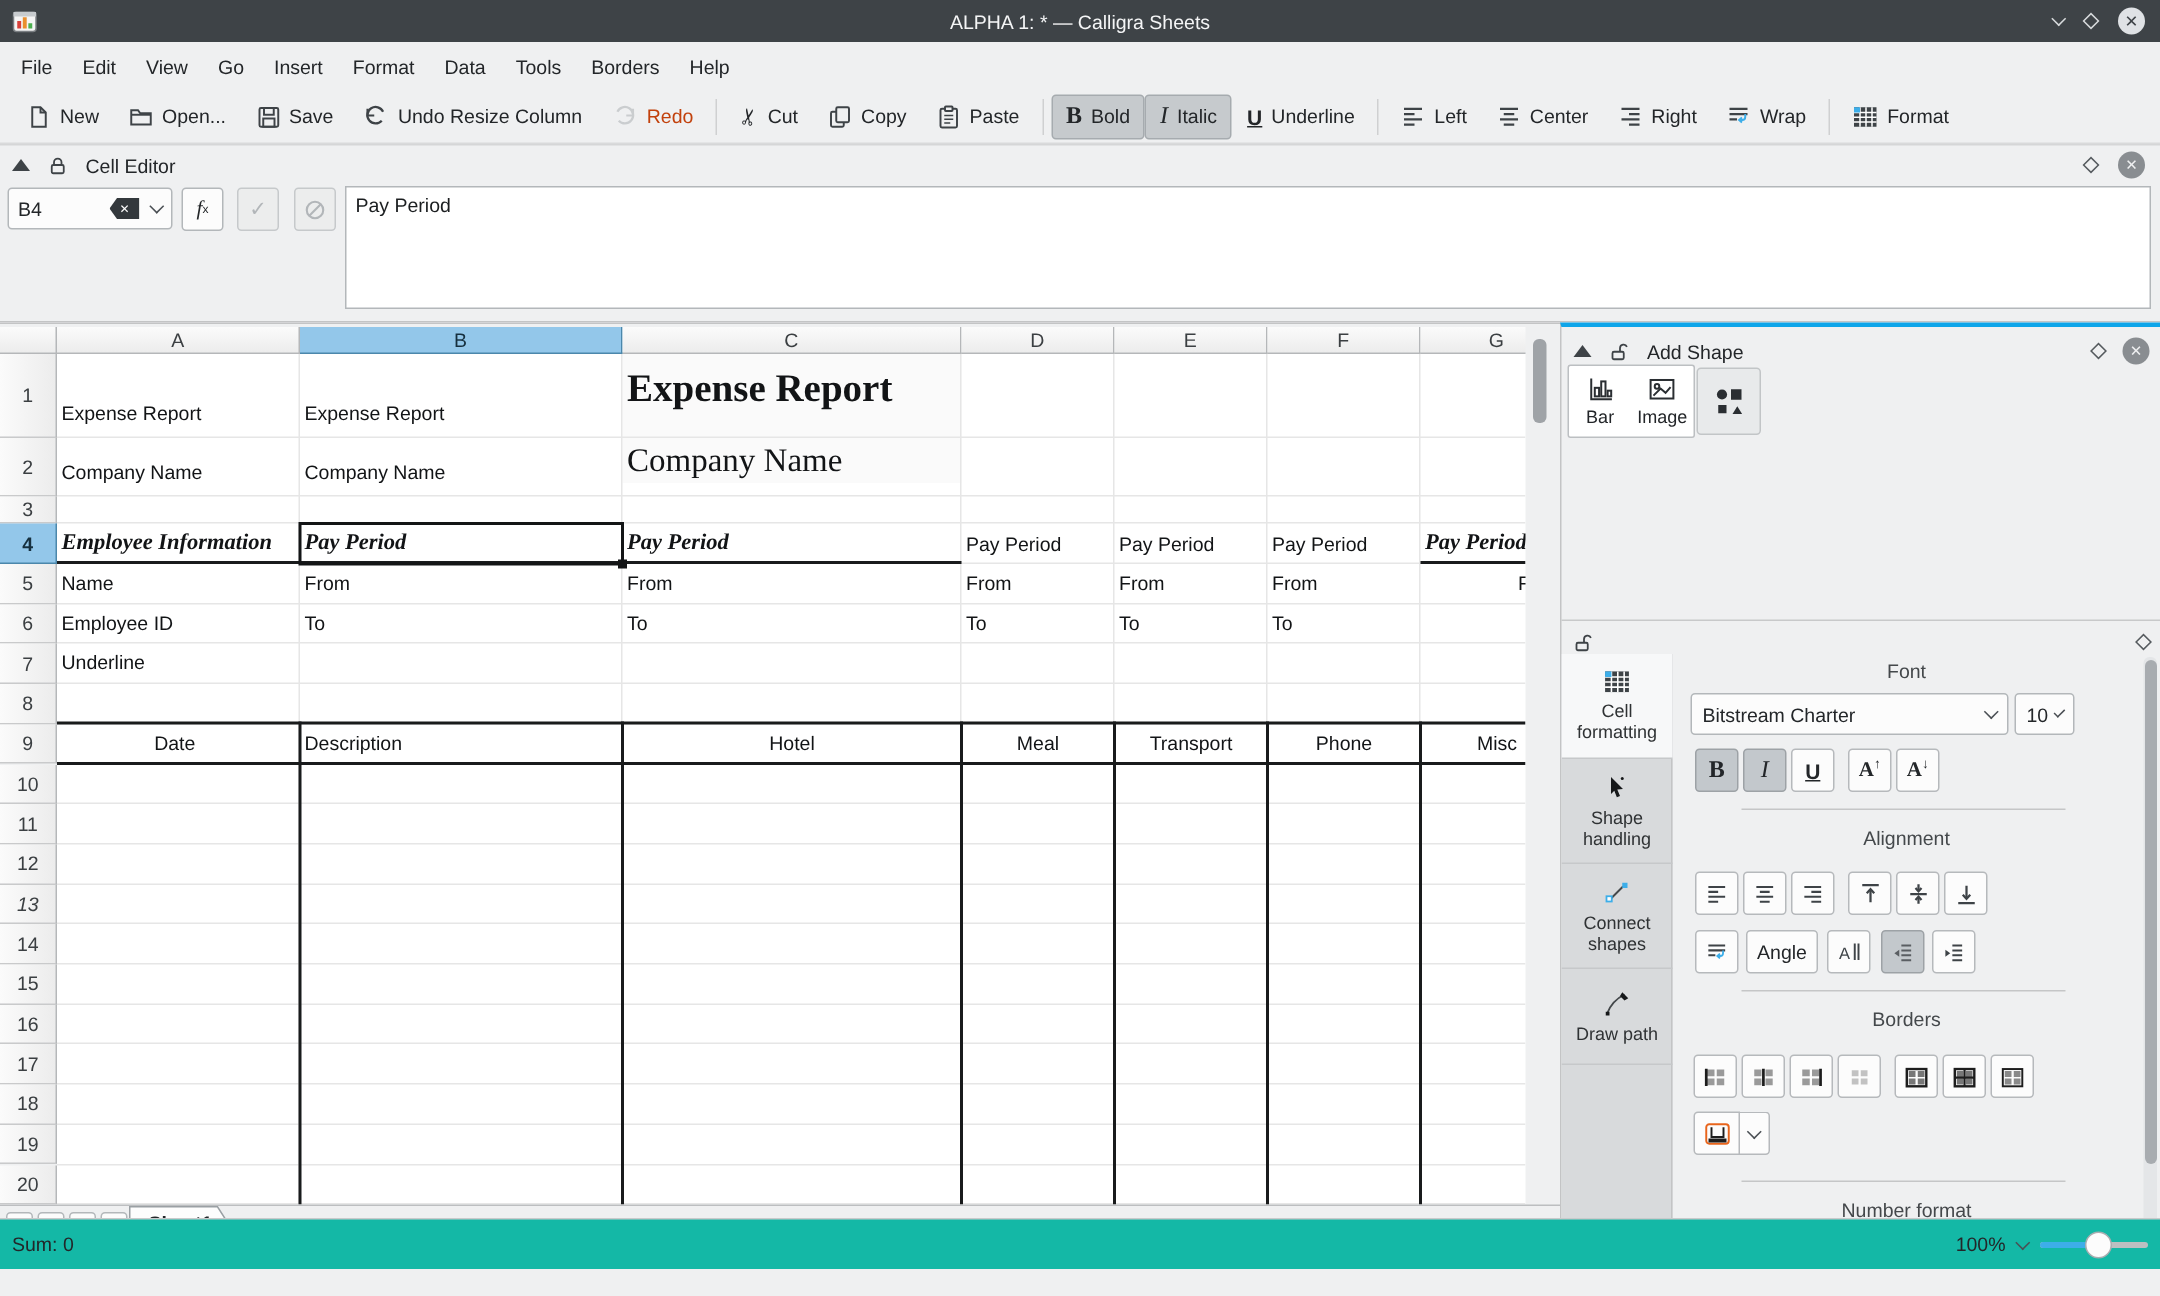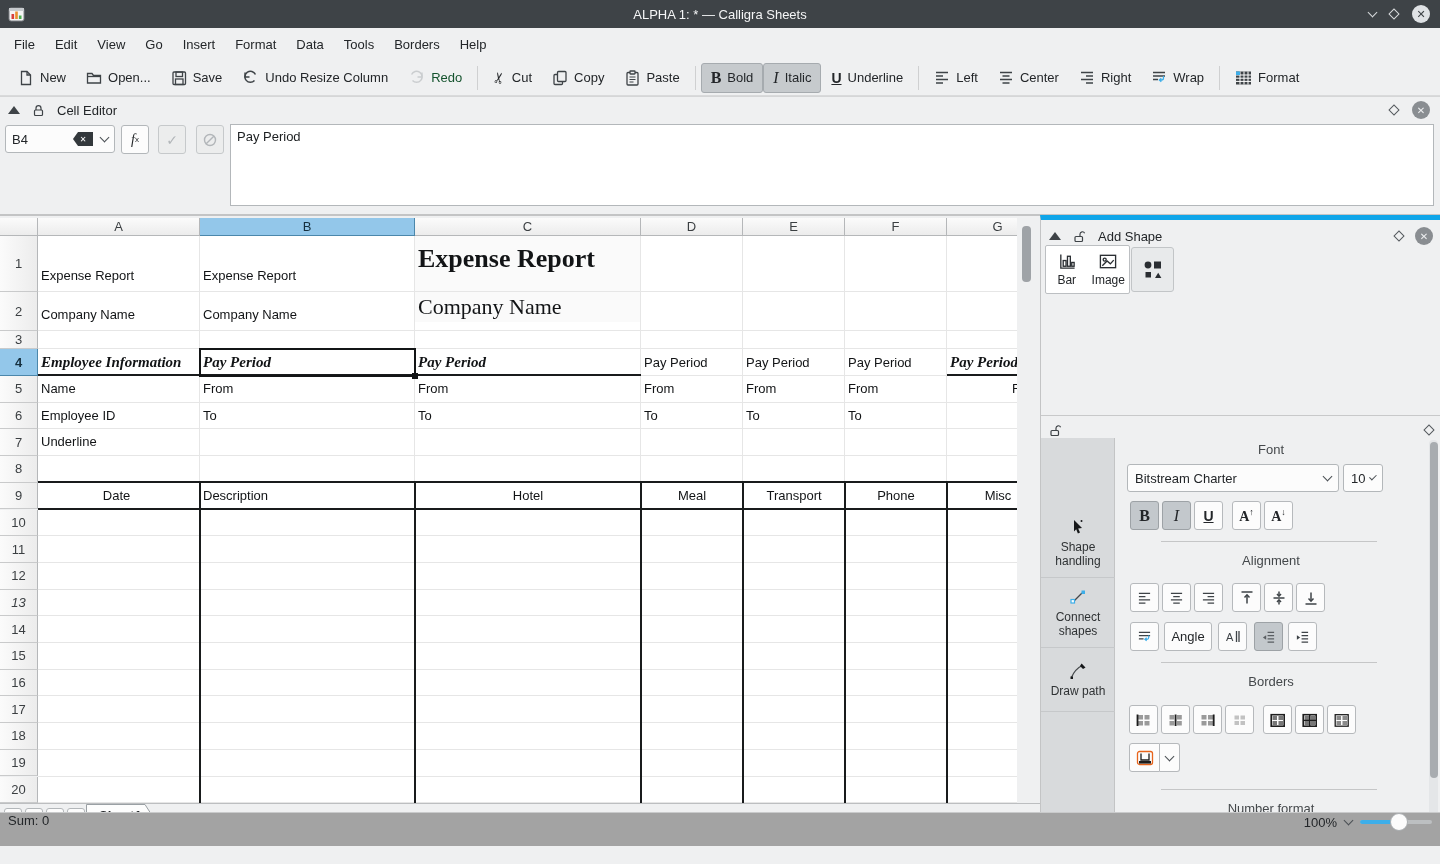--- a/index.html
+++ b/index.html
@@ -17,21 +17,21 @@
   .diamond.light{border-color:#d7dadc}
   .circbtn{width:18px;height:18px;border-radius:50%;background:#dfe2e5;color:#3e4347;display:flex;align-items:center;justify-content:center;font-size:11px;font-weight:bold}
   .dclose{width:18px;height:18px;border-radius:50%;background:#898d91;color:#eff0f1;display:flex;align-items:center;justify-content:center;font-size:10px;font-weight:bold}
 
   
   #menubar{position:absolute;left:0;top:28px;width:1440px;height:32px;display:flex;align-items:center;padding-left:4px;background:#eff0f1}
   .mitem{padding:5px 10px;border-radius:3px;cursor:default}
   #toolbar{position:absolute;left:0;top:60px;width:1440px;height:36px;display:flex;align-items:center;padding-left:8px;background:#eff0f1;border-bottom:1px solid #d9dadb}
   .tbtn{display:flex;align-items:center;gap:6px;padding:5px 9px;border:1px solid transparent;border-radius:3px;white-space:nowrap}
   .tbtn.pressed{background:#c6cacd;border-color:#a6abaf}
-  .tbtn.disabled{color:#14532d}
+  .tbtn.disabled{color:#c2410c}
   .tbtn.disabled svg{opacity:.45}
   .tsep{width:1px;height:24px;background:#cfd0d1;margin:0 5px}
   .glyphB{font-family:"Liberation Serif",serif;font-weight:bold;font-size:16px}
   .glyphI{font-family:"Liberation Serif",serif;font-style:italic;font-size:16px}
   .glyphU{font-size:14px;text-decoration:underline;font-weight:bold}
 
   
   #celleditor{position:absolute;left:0;top:96px;width:1440px;height:119px;background:#eff0f1;border-top:1px solid #d5d6d7;border-bottom:1px solid #c3c4c5}
   #celleditor .dockhead{position:absolute;left:0;top:2px;width:1440px;height:22px;display:flex;align-items:center;gap:12px;padding-left:8px}
   .tri{width:0;height:0;border-left:6px solid transparent;border-right:6px solid transparent;border-bottom:8px solid #3e4347}
@@ -69,21 +69,21 @@
   #vscroll .thumb{position:absolute;left:2px;top:8px;width:9px;height:56px;border-radius:4px;background:#9fa3a7}
 
   
   #tabbar{position:absolute;left:0;top:803px;width:1040px;height:27px;background:#eff0f1;border-top:1px solid #bcbec0}
   .navbtn{position:absolute;top:4px;width:18px;height:18px;background:#fcfcfc;border:1px solid #b3b7ba;border-radius:3px;display:flex;align-items:center;justify-content:center}
   #sheettab{position:absolute;left:86px;top:0;width:78px;height:27px}
   #sheettab .label{position:absolute;left:13px;top:4px;font-weight:bold;font-size:13px}
   #hpill{position:absolute;left:176px;top:10px;width:36px;height:7px;border-radius:4px;background:#a9adb0}
 
   
-  #rightdock{position:absolute;left:1040px;top:215px;width:400px;height:615px;background:#eff0f1;border-left:1px solid #c3c4c5;border-top:5px solid #0ea5e9}
+  #rightdock{position:absolute;left:1040px;top:215px;width:400px;height:615px;background:#eff0f1;border-left:1px solid #c3c4c5;border-top:3px solid #0ea5e9}
   .dockhead2{position:absolute;left:0;width:400px;height:24px;display:flex;align-items:center;gap:12px;padding-left:8px}
   .dockhead2 .right{position:absolute;right:8px;display:flex;align-items:center;gap:12px}
   #addshape-box{position:absolute;left:4px;top:25px;width:85px;height:49px;background:#fff;border:1px solid #bcbfc2;border-radius:2px;display:flex}
   .shapeitem{width:42px;display:flex;flex-direction:column;align-items:center;justify-content:center;gap:2px;font-size:12px}
   #shapesbtn{position:absolute;left:90px;top:27px;width:43px;height:45px;background:#e8eaeb;border:1px solid #c2c5c7;border-radius:3px;display:flex;align-items:center;justify-content:center}
   #tooloptions{position:absolute;left:0;top:195px;width:400px;height:420px;border-top:1px solid #c8c9ca;overflow:hidden}
   #tabstrip{position:absolute;left:0;top:22px;width:74px;height:398px;background:#d8dadc;border-right:1px solid #c3c4c5}
   .ttab{position:absolute;left:0;width:74px;display:flex;flex-direction:column;align-items:center;justify-content:center;gap:4px;font-size:12px;text-align:center;color:#2f3234;border-bottom:1px solid #c6c8ca;line-height:14px}
   .ttab.active{background:#f7f8f9}
   .optlabel{position:absolute;width:312px;left:74px;text-align:center;font-size:13px;color:#44484b}
@@ -91,21 +91,21 @@
   .fcombo .cv{margin-left:auto}
   .b29{position:absolute;width:29px;height:29px;background:#fcfcfc;border:1px solid #b6b9bc;border-radius:3px;display:flex;align-items:center;justify-content:center}
   .b29.pressed{background:#c3c8cc;border-color:#9da2a6}
   .hr{position:absolute;height:1px;background:#c5c6c7}
   .afont{font-family:"Liberation Serif",serif;font-weight:bold;font-size:14px}
   .afont .arr{font-size:9px;vertical-align:super}
   #topt-scroll{position:absolute;left:388px;top:24px;width:9px;height:394px;background:#e4e6e8;border-radius:4px}
   #topt-scroll .thumb{position:absolute;left:.5px;top:2px;width:8px;height:336px;border-radius:4px;background:#a8acb0}
 
   
-  #statusbar{position:absolute;left:0;top:812px;width:1440px;height:34px;background:#a3a3a3;border-top:1px solid #c9cacb;display:flex;align-items:flex-start}
+  #statusbar{position:absolute;left:0;top:812px;width:1440px;height:34px;background:#14b8a6;border-top:1px solid #c9cacb;display:flex;align-items:center}
   #zoomwrap{position:absolute;right:8px;display:flex;align-items:center;gap:8px}
   #zslider{position:relative;width:72px;height:18px}
   #zslider .track{position:absolute;left:0;top:7px;width:72px;height:4px;border-radius:2px;background:#bcbfc1}
   #zslider .fill{position:absolute;left:0;top:7px;width:34px;height:4px;border-radius:2px;background:#3daee9}
   #zslider .knob{position:absolute;left:30px;top:0;width:18px;height:18px;border-radius:50%;background:#fcfcfc;border:1px solid #a9adb0}
   svg{display:block}
 </style>
 </head>
 <body>
 
@@ -513,20 +513,30 @@
             <svg width="13" height="13" viewBox="0 0 13 13" fill="none" stroke="#3e4347" stroke-width="1.2">
               <rect x="2" y="6.5" width="7.5" height="5" rx="1"></rect>
               <path d="M7 6.5 V4 a2.4 2.4 0 0 1 4.6 -0.8"></path>
             </svg>
           </span>
         <span class="right">
             <span class="diamond"></span>
           </span>
       </div>
       <div id="tabstrip">
+        <div class="ttab active" style="top:0;height:70px">
+          <span>
+              <svg width="18" height="17" viewBox="0 0 17 16">
+                <rect x="1" y="1.5" width="15" height="13" fill="#3e4347"></rect>
+                <path d="M1 5 H16 M1 8.2 H16 M1 11.4 H16 M5 1.5 V14.5 M9 1.5 V14.5 M13 1.5 V14.5" stroke="#fff" stroke-width="1"></path>
+                <rect x="1" y="1.5" width="4" height="3.5" fill="#3daee9"></rect>
+              </svg>
+            </span>
+          <span>Cell formatting</span>
+        </div>
         <div class="ttab" style="top:70px;height:70px">
           <span>
               <svg width="18" height="18" viewBox="0 0 18 18">
                 <path d="M5 2 L13 10 L9.2 10.4 L11 14.6 L8.9 15.5 L7.2 11.2 L5 13.4 Z" fill="#16181a"></path>
                 <circle cx="12.5" cy="3" r="1" fill="#16181a"></circle>
               </svg>
             </span>
           <span>Shape handling</span>
         </div>
         <div class="ttab" style="top:140px;height:70px">

